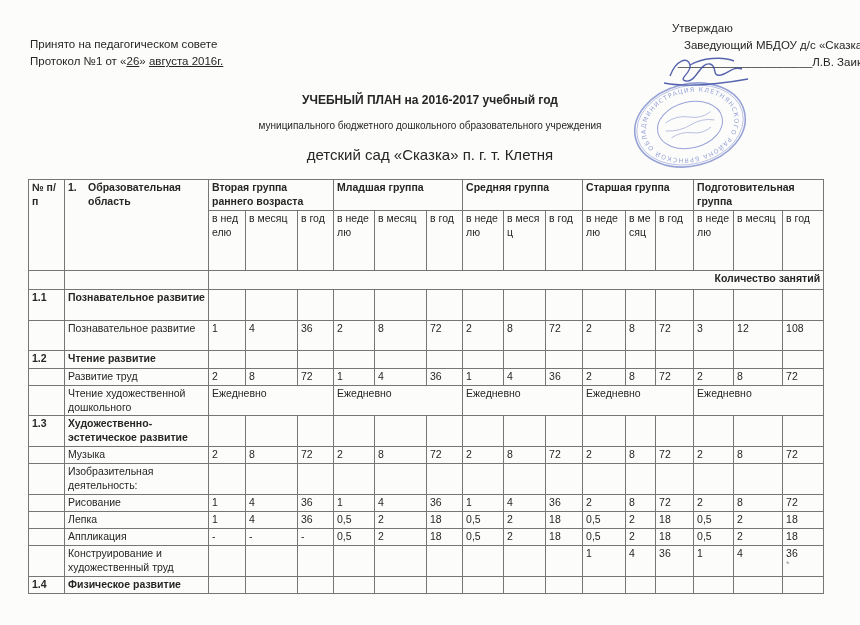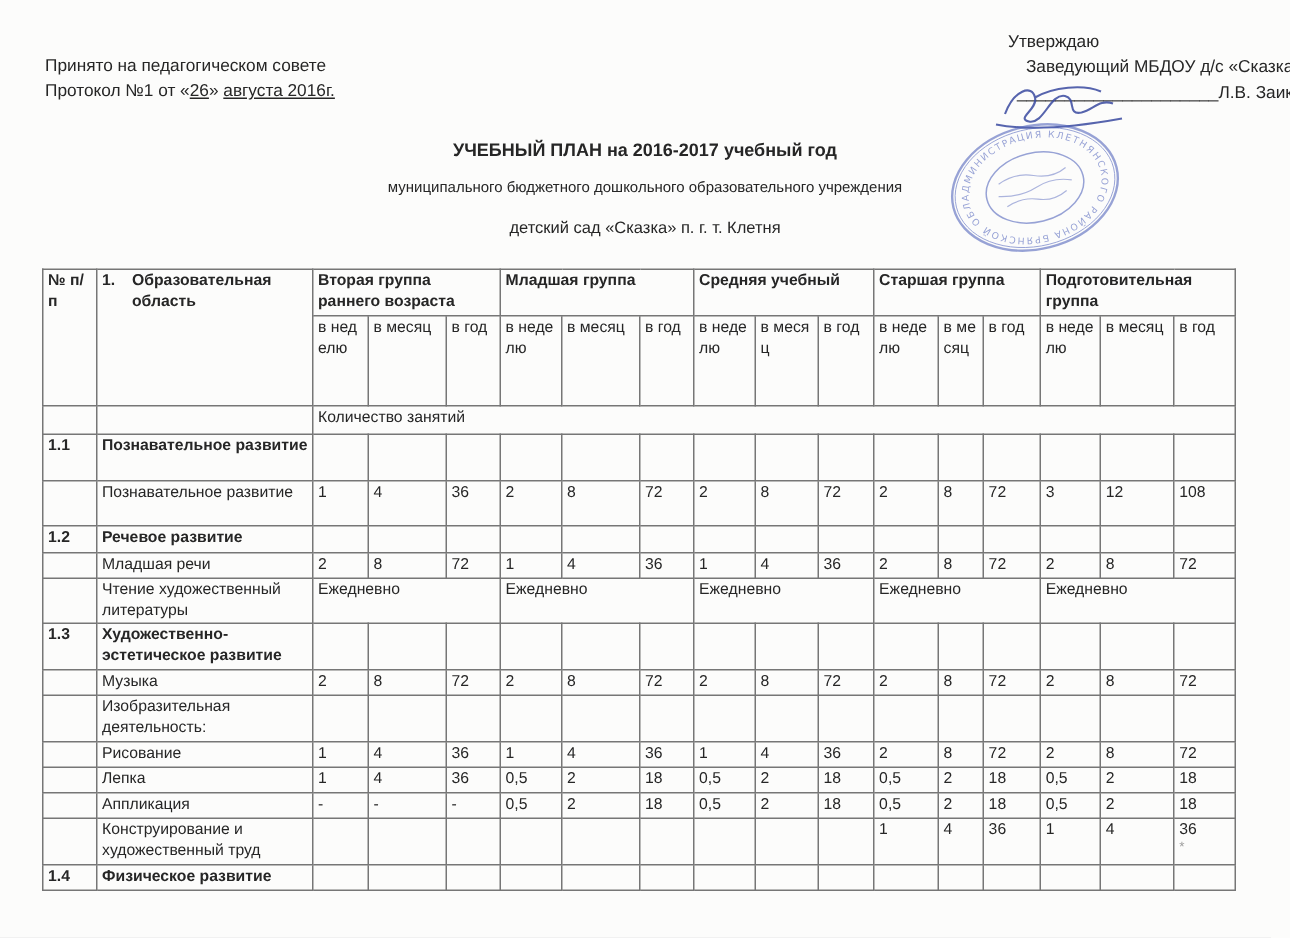--- a/index.html
+++ b/index.html
@@ -3,27 +3,27 @@
 <meta charset="utf-8">
 <style>
   html,body{margin:0;padding:0;background:#e9e9e9;}
   .page{position:relative;width:860px;height:625px;background:#fcfcfb;overflow:hidden;
         font-family:"Liberation Sans","DejaVu Sans",sans-serif;color:#262626;padding-left:45px;}
   .abs{position:absolute;}
   .blk{font-size:11.5px;line-height:17px;white-space:nowrap;}
   .u{text-decoration:underline;}
   .ttl1{left:0;top:93px;width:860px;text-align:center;font-weight:bold;font-size:12px;}
   .ttl2{left:0;top:120px;width:860px;text-align:center;font-size:10px;}
-  .ttl3{left:0;top:146px;width:860px;text-align:center;font-size:11px;}
+  .ttl3{left:0;top:146px;width:860px;text-align:center;font-size:15px;}
   table.plan{position:absolute;left:28px;top:179px;width:795px;border-collapse:collapse;table-layout:fixed;}
   table.plan td{border:1px solid #767676;padding:1px 3px;vertical-align:top;
                 font-size:10.5px;line-height:1.32;overflow:hidden;}
   td.hdr{font-weight:bold;}
   td.sub{font-weight:normal;word-break:break-all;}
-  td.qty{font-weight:normal;text-align:left;font-size:11px;}
+  td.qty{font-weight:bold;text-align:right;font-size:11px;}
   td.sec{font-weight:bold;}
   .areahdr{display:flex;font-weight:bold;}
   .areahdr .n{width:20px;flex:none;}
   .mark{color:#9a9a9a;font-size:9px;line-height:6px;}
   .stamp{pointer-events:none;opacity:0.58;filter:blur(0.3px);}
   .sig{pointer-events:none;}
 </style>
 </head>
 <body>
 
@@ -94,21 +94,21 @@
         <tr style="height:30px">
       <td rowspan="2" class="hdr">№ п/п</td>
       <td rowspan="2">
         <div class="areahdr">
               <span class="n">1.</span>
               <span>Образовательная область</span>
             </div>
       </td>
       <td colspan="3" class="hdr">Вторая группа раннего возраста</td>
       <td colspan="3" class="hdr">Младшая группа</td>
-      <td colspan="3" class="hdr">Средняя учебный</td>
+      <td colspan="3" class="hdr">Средняя группа</td>
       <td colspan="3" class="hdr">Старшая группа</td>
       <td colspan="3" class="hdr">Подготовительная группа</td>
     </tr>
 
     <tr style="height:60px">
       <td class="sub">в неделю</td>
       <td class="sub">в месяц</td>
       <td class="sub">в год</td>
       <td class="sub">в неделю</td>
       <td class="sub">в месяц</td>
@@ -165,61 +165,61 @@
       <td>2</td>
       <td>8</td>
       <td>72</td>
       <td>3</td>
       <td>12</td>
       <td>108</td>
     </tr>
 
     <tr style="height:18px">
       <td class="sec">1.2</td>
-      <td class="sec">Речевое развитие</td>
-      <td></td>
-          <td></td>
-          <td></td>
-          <td></td>
-          <td></td>
-          <td></td>
-          <td></td>
-          <td></td>
-          <td></td>
-          <td></td>
-          <td></td>
-          <td></td>
-          <td></td>
-          <td></td>
-          <td></td>
-    </tr>
-
-    <tr style="height:17px">
-      <td></td>
-      <td>Младшая речи</td>
+      <td class="sec">Чтение развитие</td>
+      <td></td>
+          <td></td>
+          <td></td>
+          <td></td>
+          <td></td>
+          <td></td>
+          <td></td>
+          <td></td>
+          <td></td>
+          <td></td>
+          <td></td>
+          <td></td>
+          <td></td>
+          <td></td>
+          <td></td>
+    </tr>
+
+    <tr style="height:17px">
+      <td></td>
+      <td>Развитие труд</td>
       <td>2</td>
       <td>8</td>
       <td>72</td>
       <td>1</td>
       <td>4</td>
       <td>36</td>
       <td>1</td>
       <td>4</td>
       <td>36</td>
       <td>2</td>
       <td>8</td>
       <td>72</td>
       <td>2</td>
       <td>8</td>
       <td>72</td>
     </tr>
 
     <tr style="height:28px">
       <td></td>
-      <td>Чтение художественный литературы</td>
+      <td>Чтение художественной дошкольного</td>
       <td colspan="3">Ежедневно</td>
       <td colspan="3">Ежедневно</td>
       <td colspan="3">Ежедневно</td>
       <td colspan="3">Ежедневно</td>
       <td colspan="3">Ежедневно</td>
     </tr>
 
     <tr style="height:30px">
       <td class="sec">1.3</td>
       <td class="sec">Художественно-эстетическое развитие</td>

